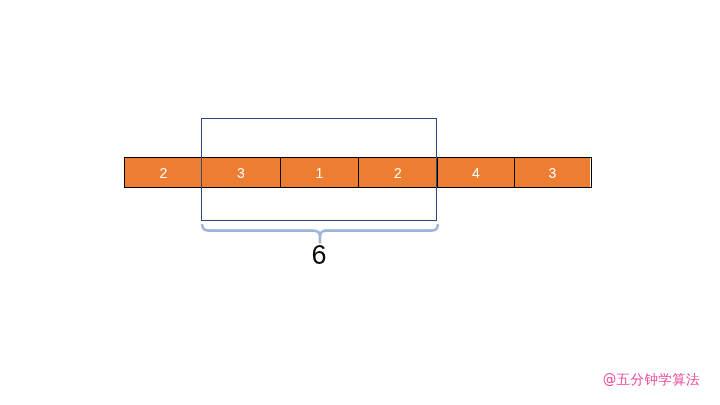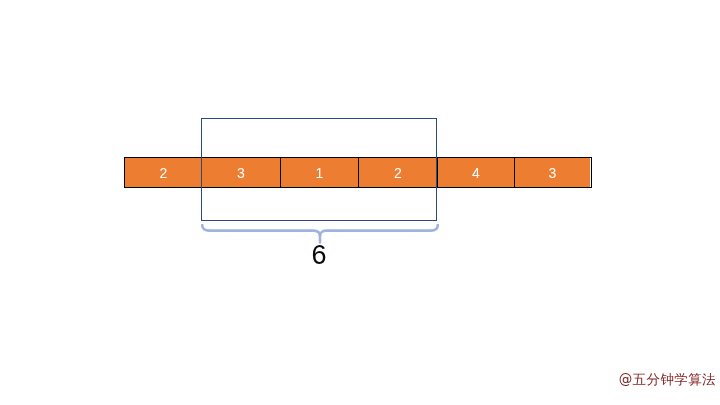--- a/index.html
+++ b/index.html
@@ -82,25 +82,25 @@
     font-size: 27px;
     line-height: 30px;
     color: #0a0a0a;
     font-family: "Liberation Sans", "DejaVu Sans", sans-serif;
     user-select: none;
   }
 
   
   #watermark {
     position: absolute;
-    right: 4px;
+    right: 20px;
     bottom: 18px;
     font-size: 13.5px;
     line-height: 16px;
-    color: #7f1d1d;
+    color: #ec4899;
     letter-spacing: 0.4px;
     font-family: "DejaVu Sans", "Liberation Sans", sans-serif;
     user-select: none;
   }
 </style>
 </head>
 <body>
 
 <div id="canvas">
 

